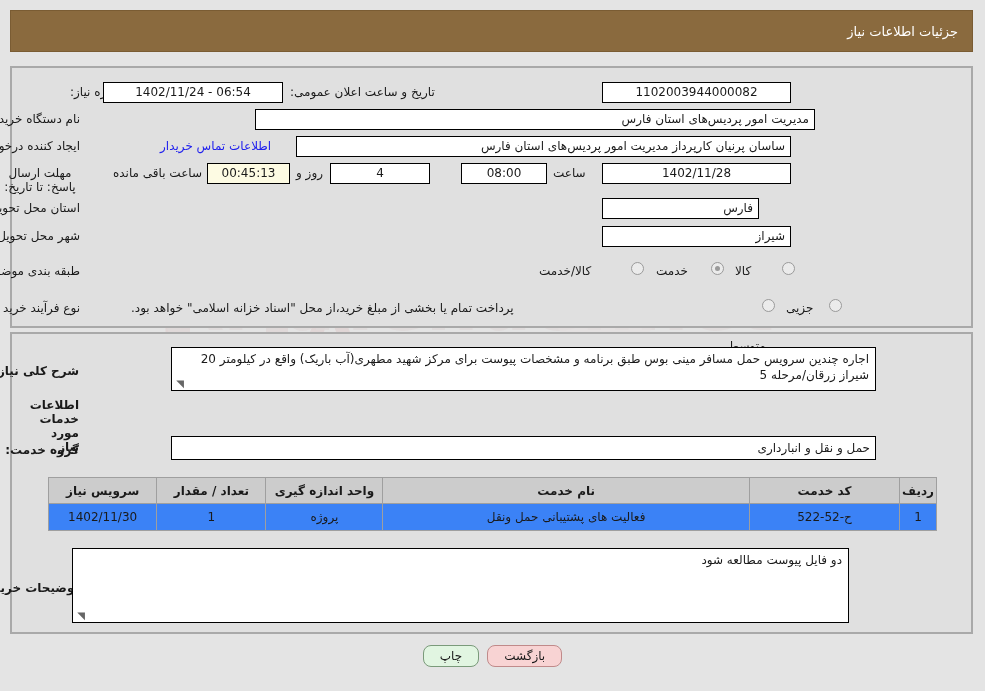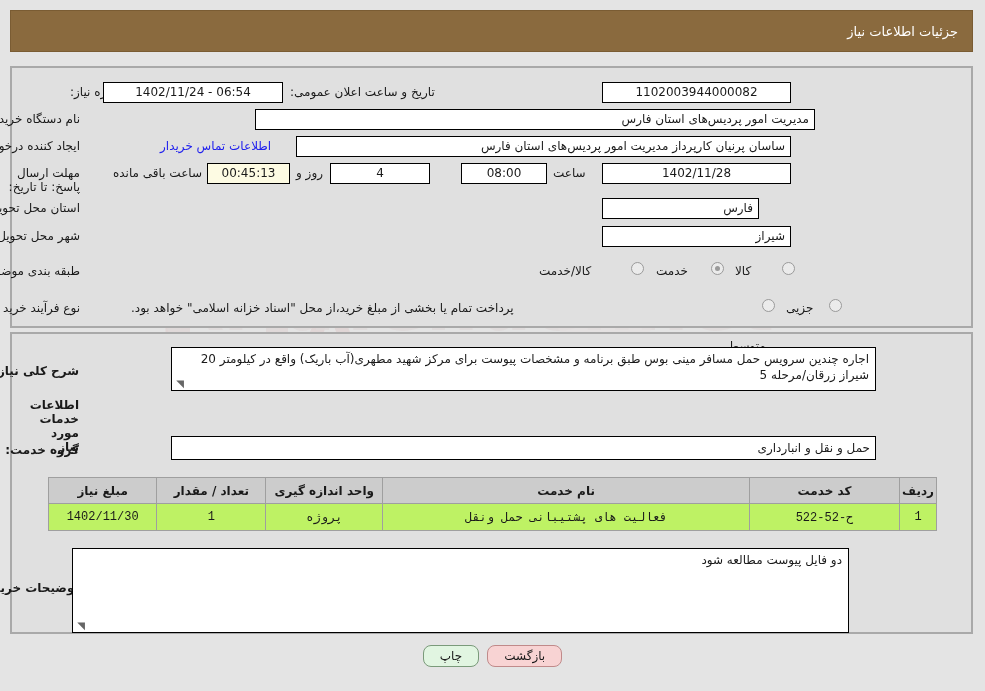--- a/index.html
+++ b/index.html
@@ -155,27 +155,26 @@
   }
   #svc-table th {
     background: #cccccc;
     border: 1px solid #9f9f9f;
     height: 23px;
     font-weight: bold;
     font-size: 12px;
     color: #1a1a1a;
   }
   #svc-table td {
-    background: #bef264;
+    background: #3b82f6;
     border: 1px solid #9f9f9f;
     height: 24px;
     text-align: center;
     font-size: 12px;
     color: #1a1a1a;
-    font-family: Liberation Mono, monospace;
   }
   .col-row { width: 34px; }
   .col-code { width: 152px; }
   .col-name { width: 380px; }
   .col-unit { width: 118px; }
   .col-qty  { width: 110px; }
   .col-date { width: 107px; }
 
   
   .btnbar {
@@ -237,21 +236,21 @@
 <div class="lbl" style="left:290px; top:85px;">تاریخ و ساعت اعلان عمومی:</div>
 <div class="fld ltr-num" style="left:103px; top:82px; width:180px;">1402/11/24 - 06:54</div>
 
 <div class="lbl" style="right:905px; top:112px;">نام دستگاه خریدار:</div>
 <div class="fld rtl-text" style="left:231px; top:109px; width:560px;margin-left:24px;">مدیریت امور پردیس‌های استان فارس</div>
 
 <div class="lbl" style="right:905px; top:139px;">ایجاد کننده درخواست:</div>
 <div class="fld rtl-text" style="left:296px; top:136px; width:495px;">ساسان پرنیان کارپرداز مدیریت امور پردیس‌های استان فارس</div>
 <a class="link" style="left:160px; top:139px;" href="#">اطلاعات تماس خریدار</a>
 
-<div class="lbl" style="right:905px; top:166px; width:80px; text-align:right; white-space:normal; line-height:14px;">مهلت ارسال پاسخ: تا تاریخ:</div>
+<div class="lbl" style="right:905px; top:166px; width:80px; text-align:center; white-space:normal; line-height:14px;">مهلت ارسال پاسخ: تا تاریخ:</div>
 <div class="fld ltr-num" style="left:602px; top:163px; width:189px;">1402/11/28</div>
 <div class="lbl" style="left:553px; top:166px;">ساعت</div>
 <div class="fld ltr-num" style="left:461px; top:163px; width:86px;">08:00</div>
 <div class="fld ltr-num" style="left:330px; top:163px; width:100px;">4</div>
 <div class="lbl" style="left:296px; top:166px;">روز و</div>
 <div class="fld ltr-num cream" style="left:207px; top:163px; width:83px;">00:45:13</div>
 <div class="lbl" style="left:113px; top:166px;">ساعت باقی مانده</div>
 
 <div class="lbl" style="right:905px; top:201px;">استان محل تحویل:</div>
 <div class="fld rtl-text" style="left:602px; top:198px; width:157px;">فارس</div>
@@ -288,37 +287,37 @@
 <div class="fld rtl-text" style="left:171px; top:436px; width:705px; height:24px; line-height:22px;">حمل و نقل و انبارداری</div>
 
 <table id="svc-table">
   <thead>
     <tr>
       <th class="col-row">ردیف</th>
       <th class="col-code">کد خدمت</th>
       <th class="col-name">نام خدمت</th>
       <th class="col-unit">واحد اندازه گیری</th>
       <th class="col-qty">تعداد / مقدار</th>
-      <th class="col-date">مبلغ نیاز</th>
+      <th class="col-date">سرویس نیاز</th>
     </tr>
   </thead>
   <tbody>
     <tr>
       <td>1</td>
       <td>ح-52-522</td>
       <td>فعالیت های پشتیبانی حمل ونقل</td>
       <td>پروژه</td>
       <td>1</td>
       <td>1402/11/30</td>
     </tr>
   </tbody>
 </table>
 
 <div class="lbl bold" style="right:906px; top:581px;">توضیحات خریدار:</div>
-<div class="ta" style="left:72px; top:548px; width:777px; height:85px;">
+<div class="ta" style="left:72px; top:548px; width:777px; height:75px;">
   <span>دو  فایل پیوست مطالعه شود</span>
   <span class="grip">◥</span>
 </div>
 
 <div class="btnbar">
   <button class="btn back">بازگشت</button>
   <button class="btn print">چاپ</button>
 </div>
 
 </body></html>

